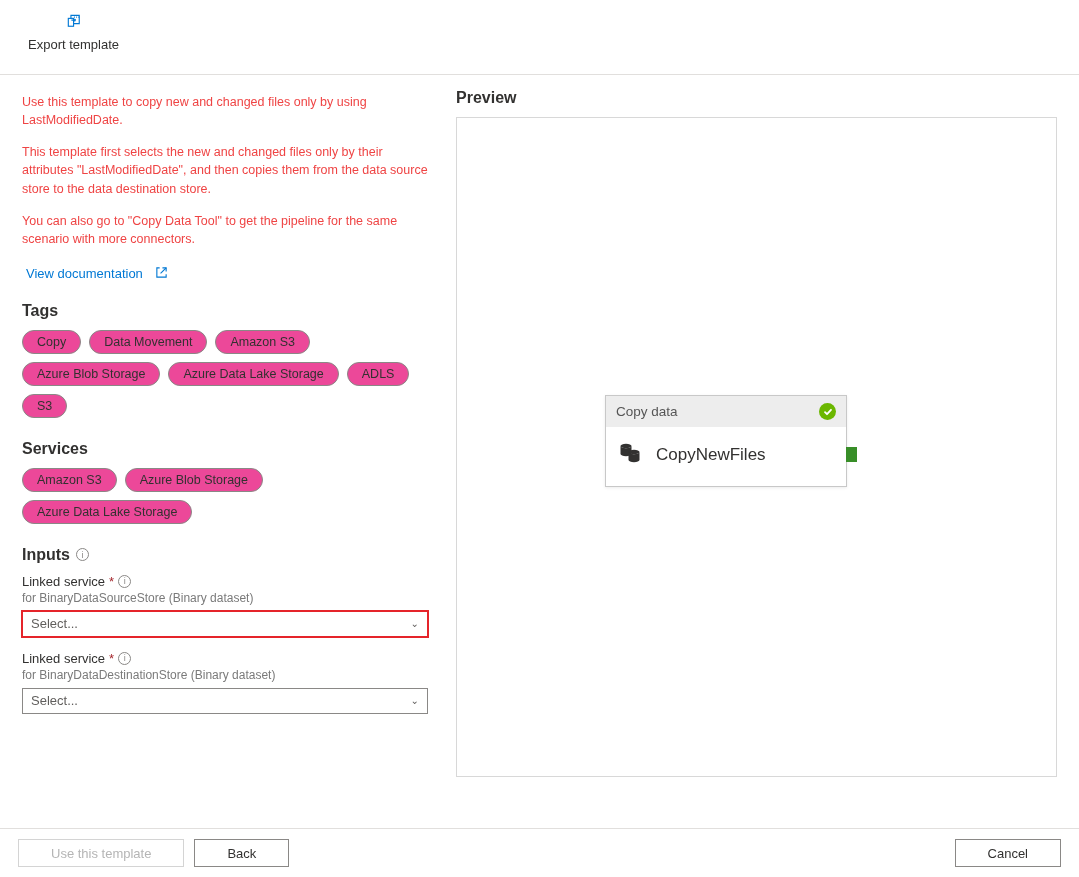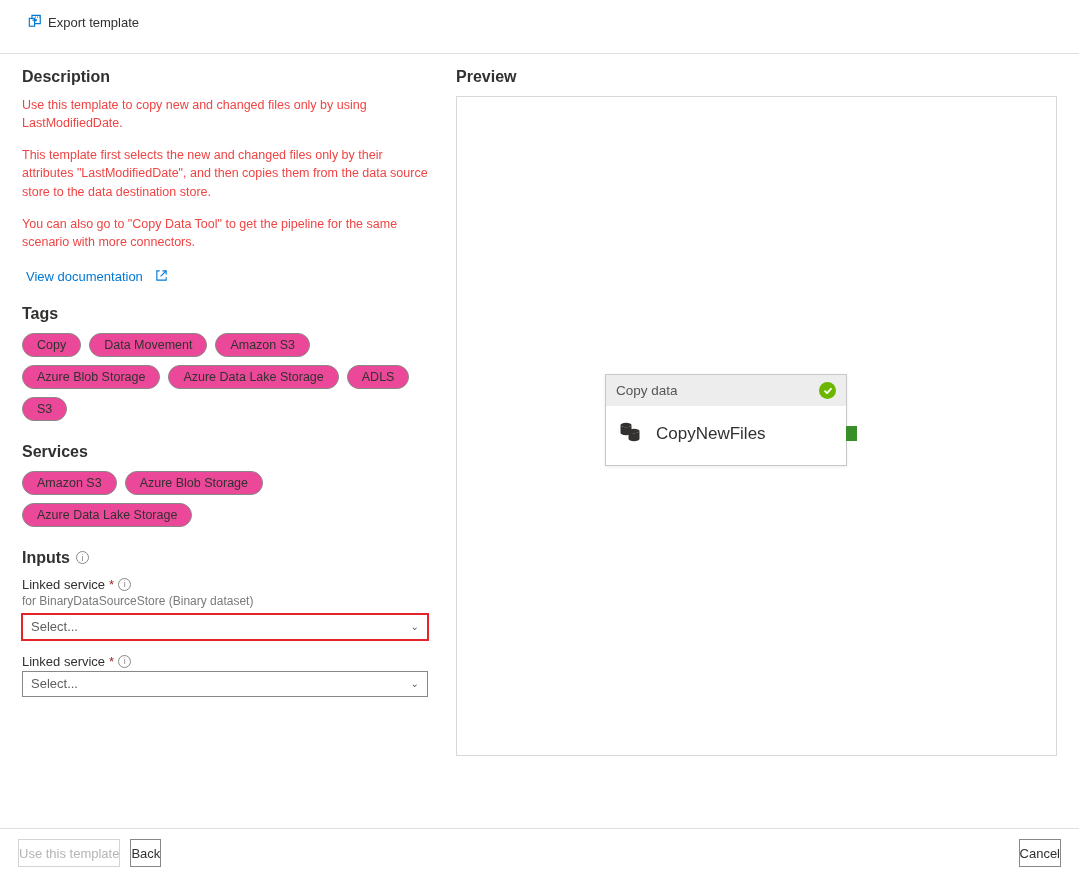--- a/index.html
+++ b/index.html
@@ -22,20 +22,21 @@
     color: #323130;
   }
   .export-link {
     display: inline-flex;
     align-items: center;
     gap: 6px;
     color: #323130;
     font-size: 13px;
     cursor: pointer;
     margin-left: 6px;
+    flex-direction: column;
   }
   .export-link svg { width: 14px; height: 14px; }
   .divider {
     border: none;
     border-top: 1px solid #e1dfdd;
     margin: 10px 0 0 0;
   }
   .content {
     display: flex;
     padding: 14px 22px 0 22px;
@@ -186,21 +187,21 @@
     border-top: 1px solid #e1dfdd;
     background: #fff;
     display: flex;
     align-items: center;
     justify-content: space-between;
     padding: 10px 18px;
   }
   .footer-left { display: flex; gap: 10px; }
   .btn {
     height: 28px;
-    padding: 0 0;
+    padding: 0 32px;
     border: 1px solid #8a8886;
     background: #fff;
     font-size: 13px;
     color: #323130;
     cursor: pointer;
   }
   .btn.disabled {
     color: #b5b5b5;
     border-color: #d4d4d4;
     cursor: not-allowed;
@@ -220,21 +221,20 @@
           <path d="M5 7 H10 M10 7 L8.5 5.5 M10 7 L8.5 8.5" stroke="#0078d4"></path>
         </svg>
       </span>
       <span>Export template</span>
     </div>
   </div>
   <hr class="divider">
 
   <div class="content">
     <div class="left">
-      <h2 class="section">Description</h2>
       <p class="desc">Use this template to copy new and changed files only by using LastModifiedDate.</p>
       <p class="desc">This template first selects the new and changed files only by their attributes "LastModifiedDate", and then copies them from the data source store to the data destination store.</p>
       <p class="desc">You can also go to "Copy Data Tool" to get the pipeline for the same scenario with more connectors.</p>
       <div class="view-doc">
         <span>View documentation</span>
         <span>
           <svg viewBox="0 0 14 14" fill="none" stroke="#0078d4" stroke-width="1.2">
             <path d="M5 2 H2 V12 H12 V9"></path>
             <path d="M8 2 H12 V6"></path>
             <path d="M12 2 L6 8"></path>
@@ -277,20 +277,21 @@
           <span class="chev">⌄</span>
         </div>
       </div>
 
       <div class="input-group">
         <div class="input-label">
           <span>Linked service</span>
             <span class="req">*</span>
           <span class="info-icon">i</span>
         </div>
+        <div class="input-sub">for BinaryDataDestinationStore (Binary dataset)</div>
         <div class="select">
           <span>Select...</span>
           <span class="chev">⌄</span>
         </div>
       </div>
     </div>
 
     <div class="right">
       <h2 class="section">Preview</h2>
       <div class="preview-box">

